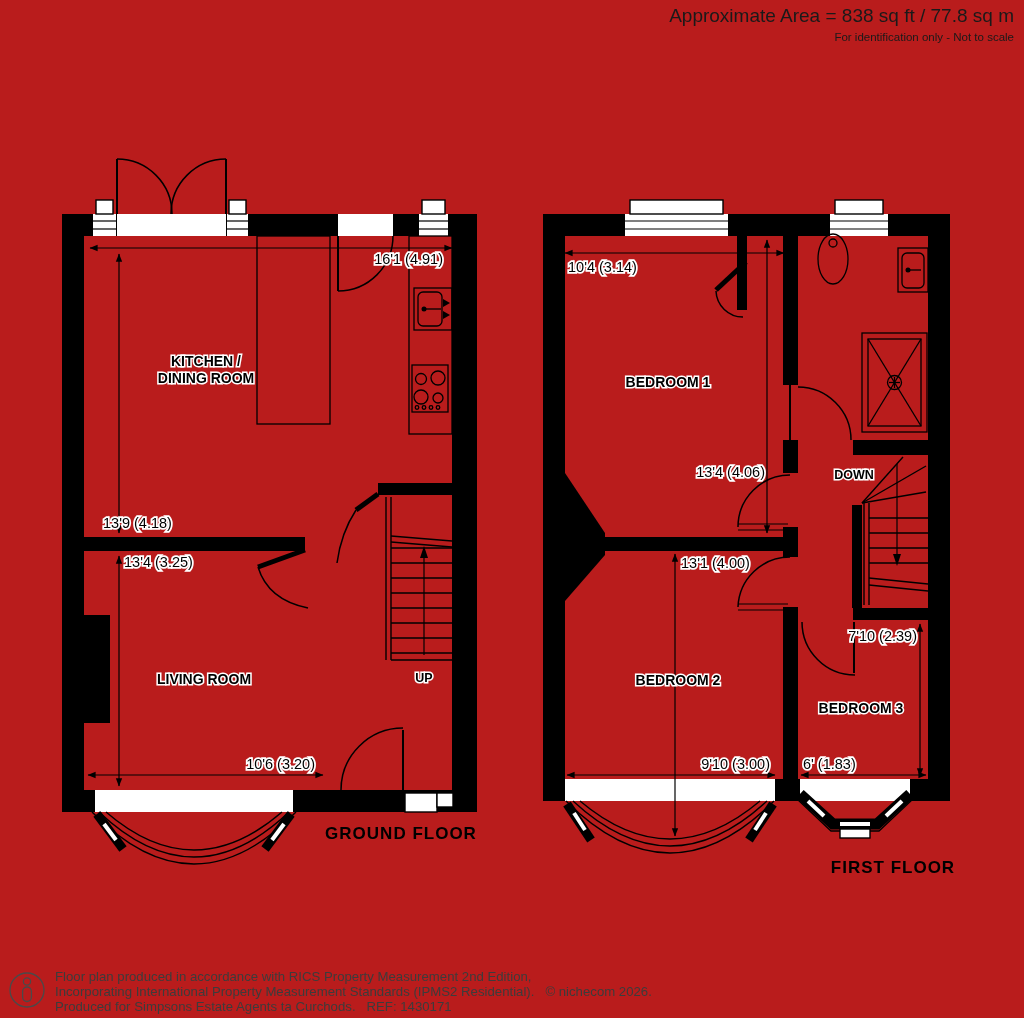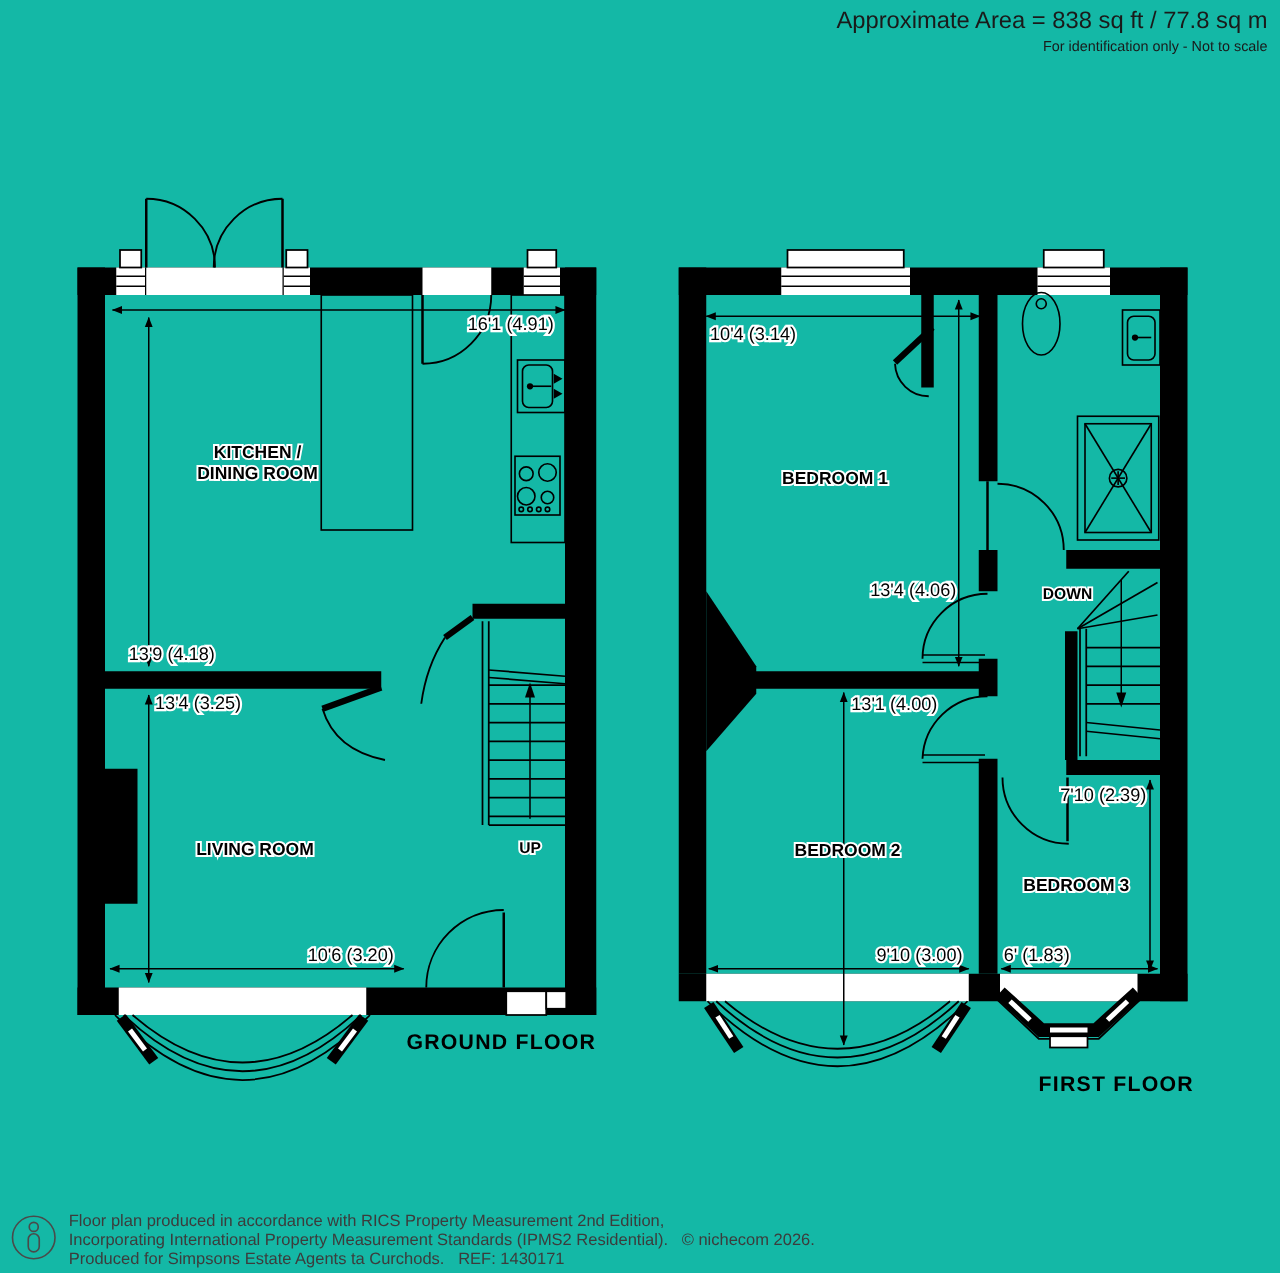--- a/index.html
+++ b/index.html
@@ -1,17 +1,17 @@
 <!DOCTYPE html>
 <html><head>
 <meta charset="utf-8">
 <style>
   html,body{margin:0;padding:0;background:#ffffff;}
   body{font-family:"Liberation Sans", sans-serif;}
-  .page{position:relative;width:1024px;height:1018px;background:#14b8a6;overflow:hidden;}
+  .page{position:relative;width:1024px;height:1018px;background:#b91c1c;overflow:hidden;}
   svg text{font-family:"Liberation Sans", sans-serif;fill:#000;}
   .wall{fill:#000;stroke:none;}
   .opening{fill:#fff;stroke:none;}
   .thin{stroke:#000;stroke-width:1.4;fill:none;}
   .glaze{stroke:#000;stroke-width:1.2;fill:none;}
   .sill{fill:#fff;stroke:#000;stroke-width:1.4;}
   .fixture{fill:none;stroke:#000;stroke-width:1.3;}
   .arc{fill:none;stroke:#000;stroke-width:1.5;}
   .leaf-thick{stroke:#000;stroke-width:5;fill:none;}
   .leaf{stroke:#000;stroke-width:2;fill:none;}

